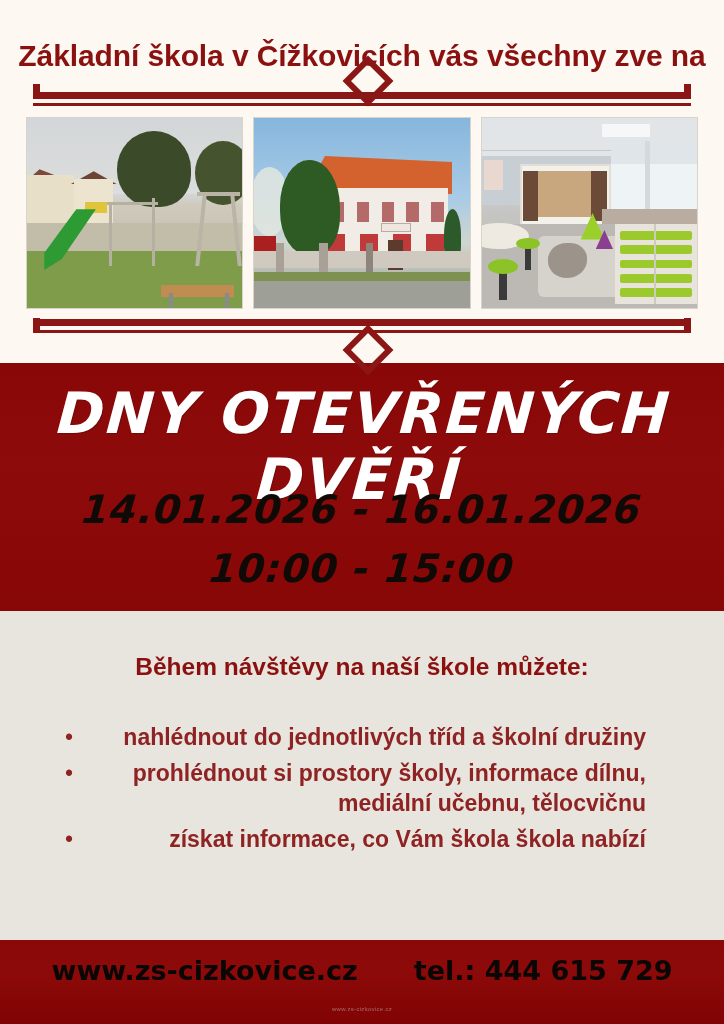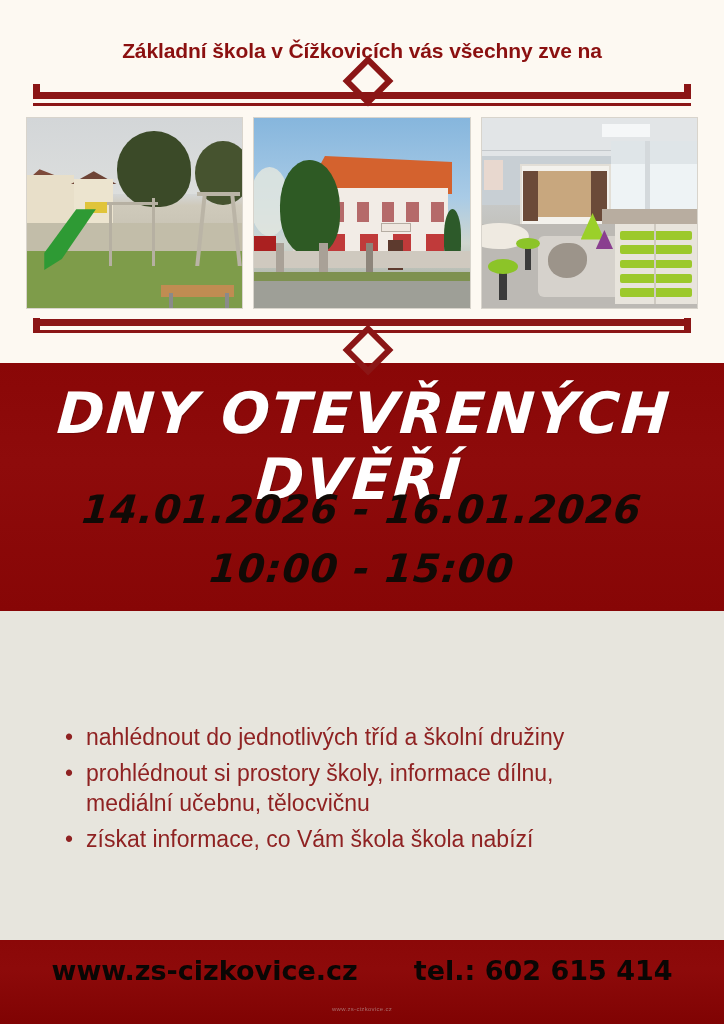--- a/index.html
+++ b/index.html
@@ -32,21 +32,21 @@
   }
   .band-footer {
     position: absolute; left: 0; top: 940px; width: 100%; height: 84px;
     background: linear-gradient(180deg,#8b0808 0%, #8d0a0a 35%, #800303 100%);
   }
 
   
   .kicker {
     position: absolute; left: 0; top: 39px; width: 100%;
     text-align: center;
-    font-size: 21px;
+    font-size: 30px;
     font-weight: 700;
     color: #8b1010;
     letter-spacing: -0.1px;
   }
 
   
   .orn {
     position: absolute;
     left: 33px;
     width: 658px;
@@ -235,22 +235,23 @@
   .bullet .dot {
     width: 34px;
     flex: 0 0 34px;
     text-align: center;
     font-size: 23px;
     line-height: 1.33;
     color: #8f2222;
   }
   .bullet .btext {
     flex: 1;
-    text-align: left;
+    text-align: right;
     padding-right: 26px;
+    font-weight: bold;
   }
 
   
   .footer-row {
     position: absolute;
     left: 0; top: 955px; width: 100%;
     display: flex;
     justify-content: center;
     align-items: baseline;
     gap: 56px;
@@ -387,35 +388,36 @@
     <div class="diamond"></div>
   </div>
 
   <div class="title">DNY OTEVŘENÝCH DVĚŘÍ</div>
 
   <div class="datewrap">
     <div class="date-line">14.01.2026 - 16.01.2026</div>
     <div class="time-line">10:00 - 15:00</div>
   </div>
 
+  <div class="body-head">Během návštěvy na naší škole můžete:</div>
 
   <div class="bullets">
     <div class="bullet">
       <span class="dot">•</span>
       <span class="btext">nahlédnout do jednotlivých tříd a školní družiny</span>
     </div>
     <div class="bullet">
       <span class="dot">•</span>
       <span class="btext">prohlédnout si prostory školy, informace dílnu, mediální učebnu, tělocvičnu</span>
     </div>
     <div class="bullet">
       <span class="dot">•</span>
       <span class="btext">získat informace, co Vám škola škola nabízí</span>
     </div>
   </div>
 
   <div class="footer-row">
     <span>www.zs-cizkovice.cz</span>
-    <span>tel.: 602 615 414</span>
+    <span>tel.: 444 615 729</span>
   </div>
   <div class="watermark">www.zs-cizkovice.cz</div>
 
 </div>
 
 </body></html>

